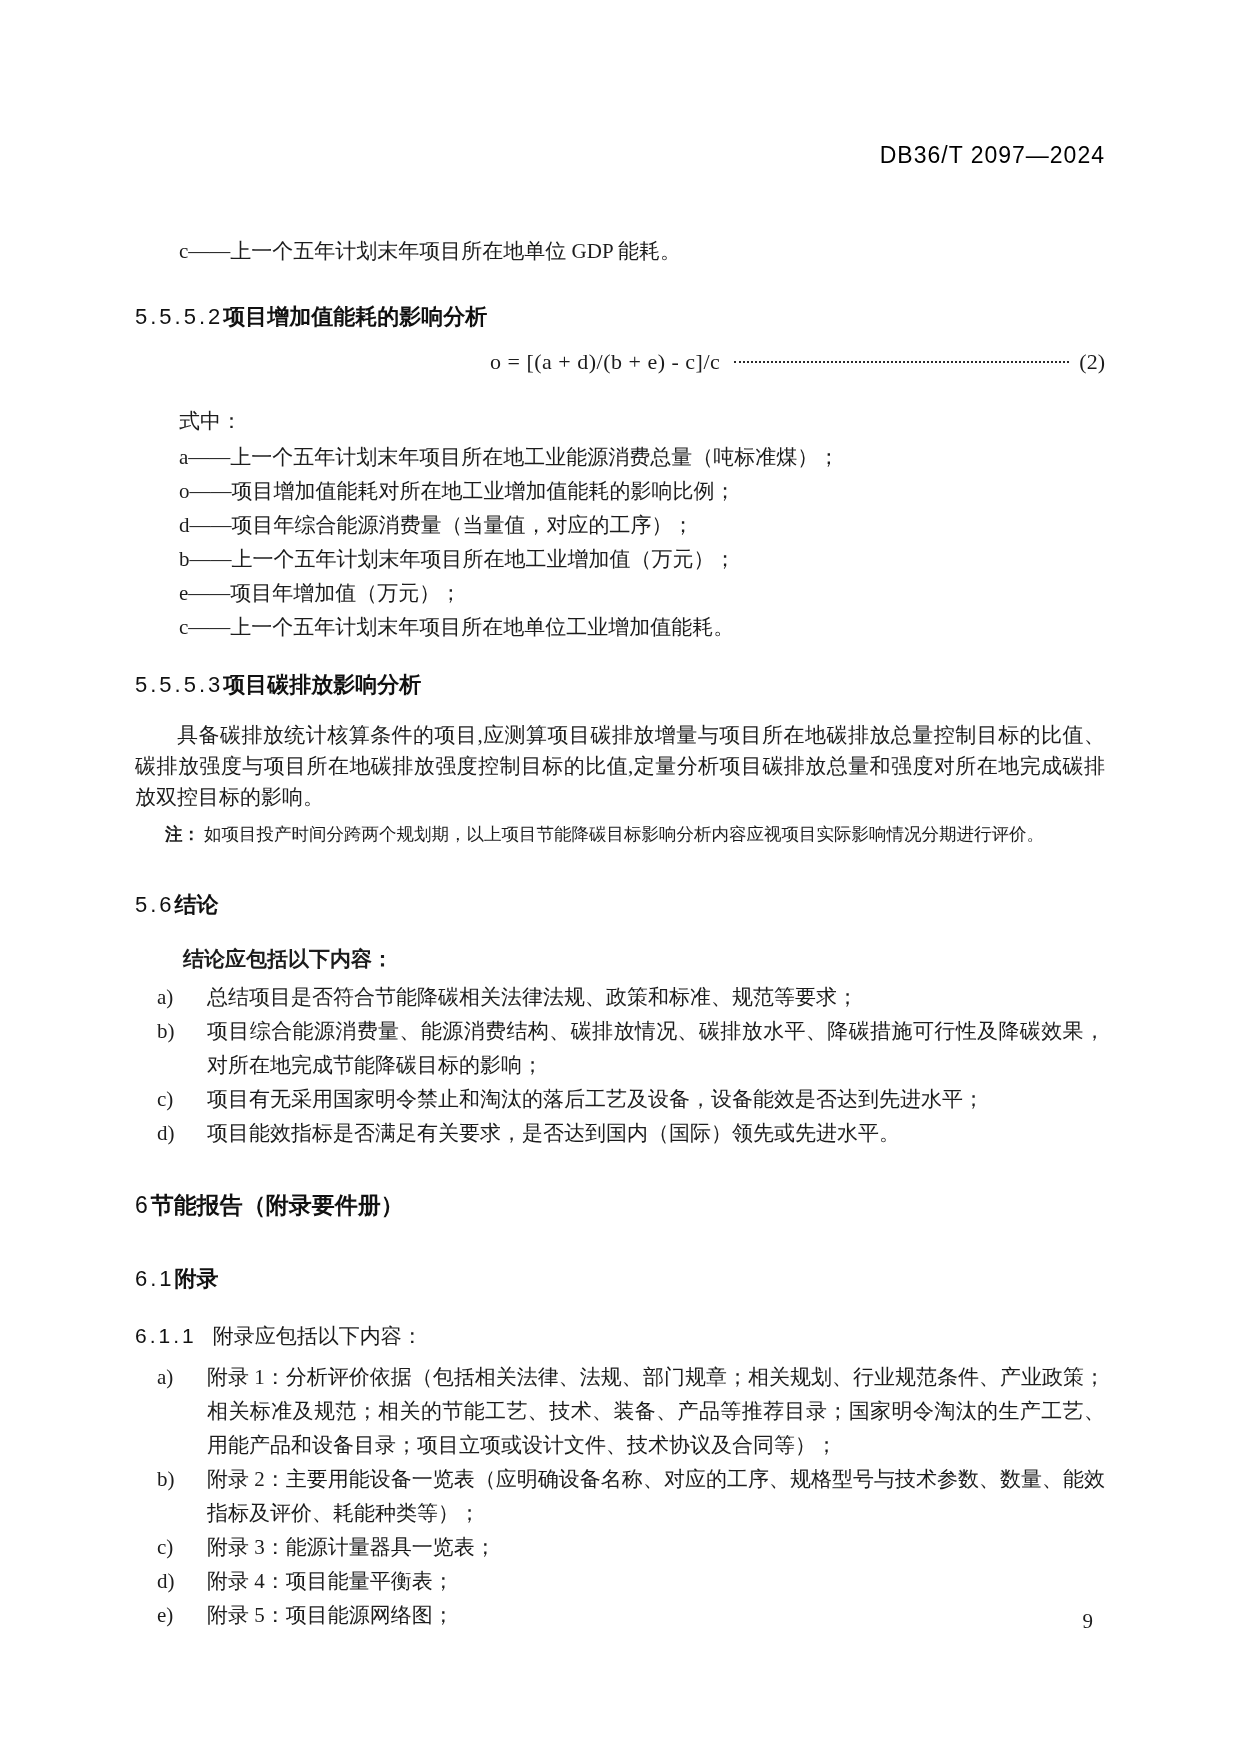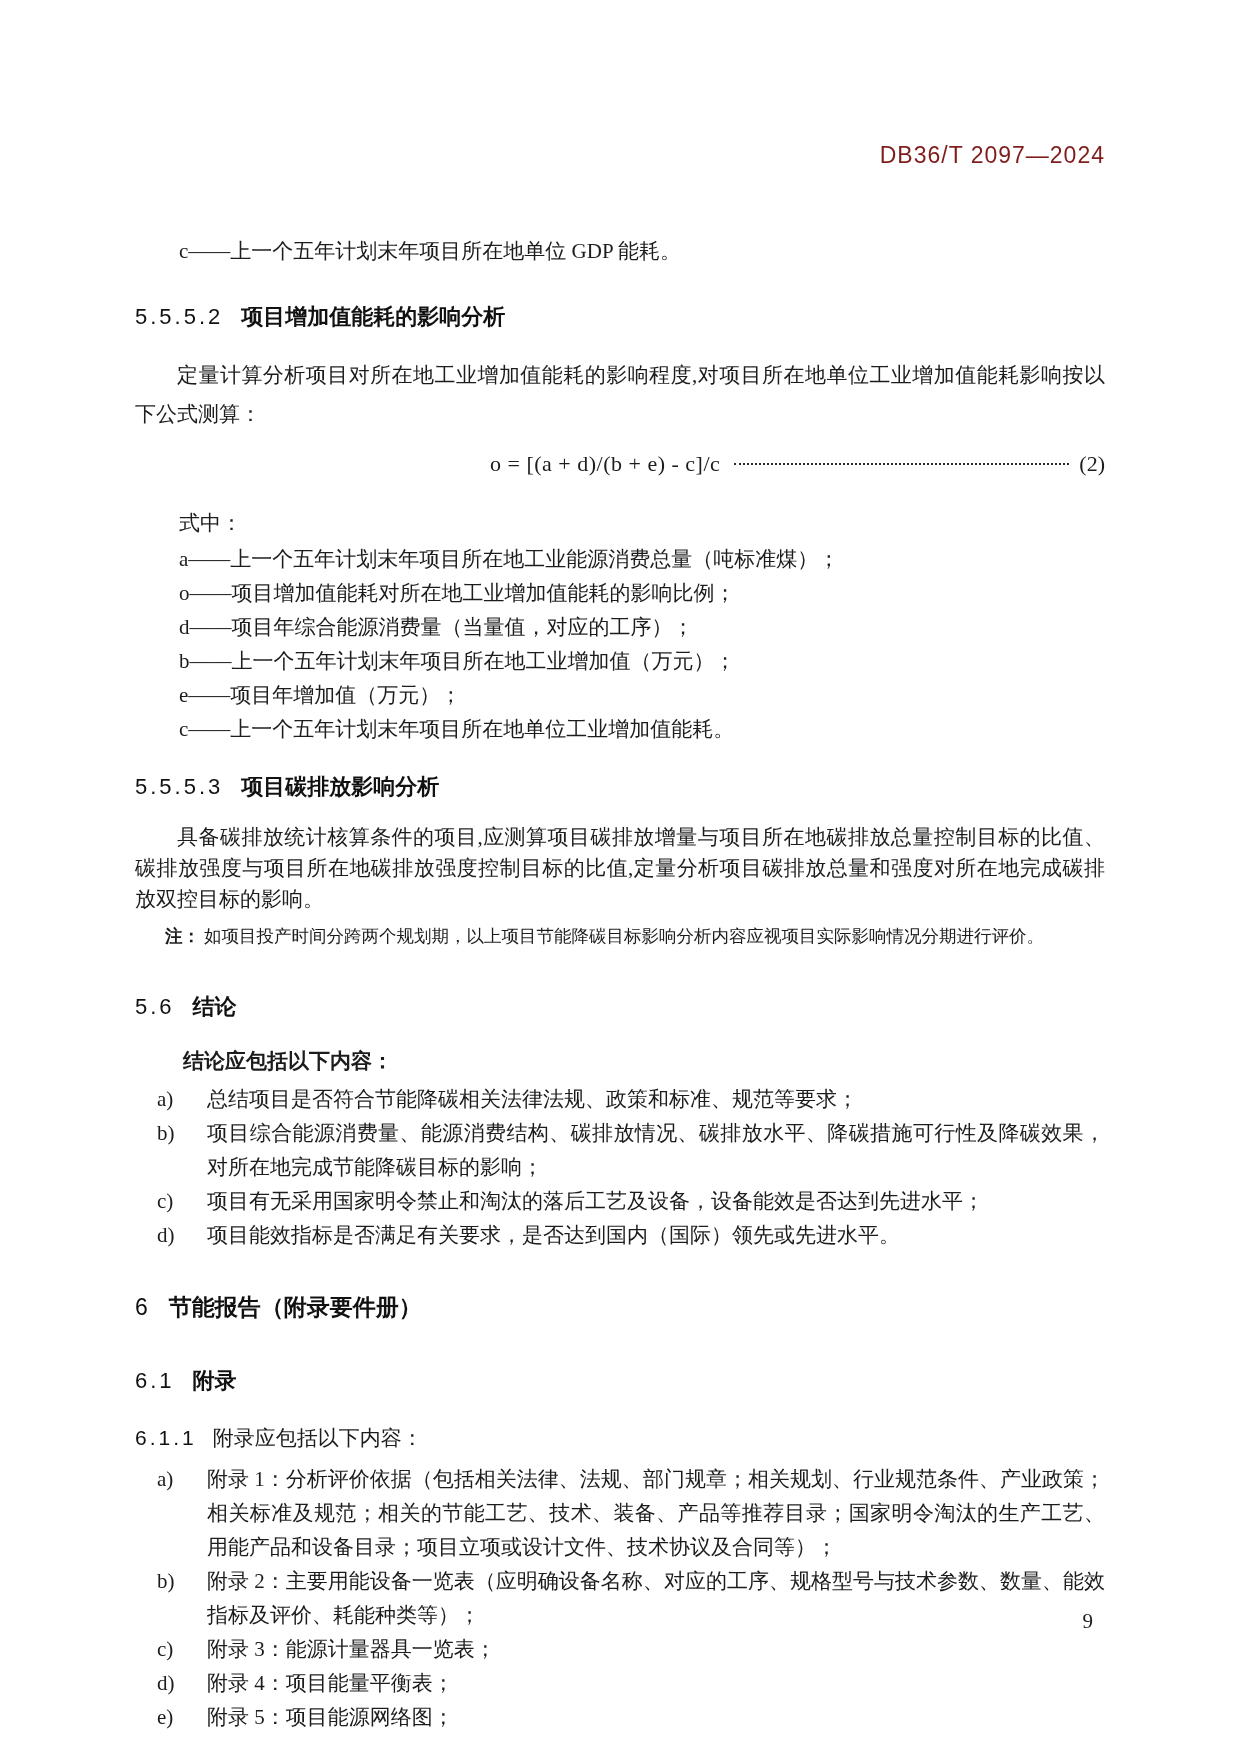--- a/index.html
+++ b/index.html
@@ -18,40 +18,39 @@
     color: #1c1c1c;
     font-family: "Liberation Serif", "DejaVu Serif", serif;
     font-size: 21px;
     overflow: hidden;
   }
   .running-header {
     text-align: right;
     font-family: "Liberation Sans", "DejaVu Sans", sans-serif;
     font-size: 23px;
     letter-spacing: 1px;
-    color: #7f1d1d;
+    color: #000000;
     line-height: 26px;
   }
   .intro-def {
     margin-top: 66px;
     padding-left: 44px;
     line-height: 34px;
   }
   .clause-heading {
     margin: 0;
     font-family: "Liberation Sans", "DejaVu Sans", sans-serif;
     font-size: 22px;
     font-weight: bold;
     color: #111111;
     line-height: 30px;
   }
   .clause-heading .num {
     font-weight: normal;
     letter-spacing: 3px;
-    margin-right: 18px;
   }
   .h5552 { margin-top: 34px; }
   .h5553 { margin-top: 26px; }
   .h56   { margin-top: 42px; }
   .h6    { margin-top: 40px; font-size: 23px; }
   .h61   { margin-top: 44px; }
   .body-para {
     margin: 0;
     margin-top: 24px;
     text-indent: 2em;
@@ -150,21 +149,20 @@
 <div class="page">
 
   <div class="running-header">DB36/T 2097—2024</div>
 
   <div class="intro-def">c——上一个五年计划末年项目所在地单位 GDP 能耗。</div>
 
   <h3 class="clause-heading h5552">
     <span class="num">5.5.5.2</span><span class="title">项目增加值能耗的影响分析</span>
   </h3>
 
-  <p class="body-para">定量计算分析项目对所在地工业增加值能耗的影响程度,对项目所在地单位工业增加值能耗影响按以下公式测算：</p>
 
   <div class="formula-row">
     <span class="formula-spacer"></span>
     <span class="formula-expr">o = [(a + d)/(b + e) - c]/c</span>
     <span class="dot-leader"></span>
     <span class="formula-num">(2)</span>
   </div>
 
   <p class="where-label">式中：</p>
 

